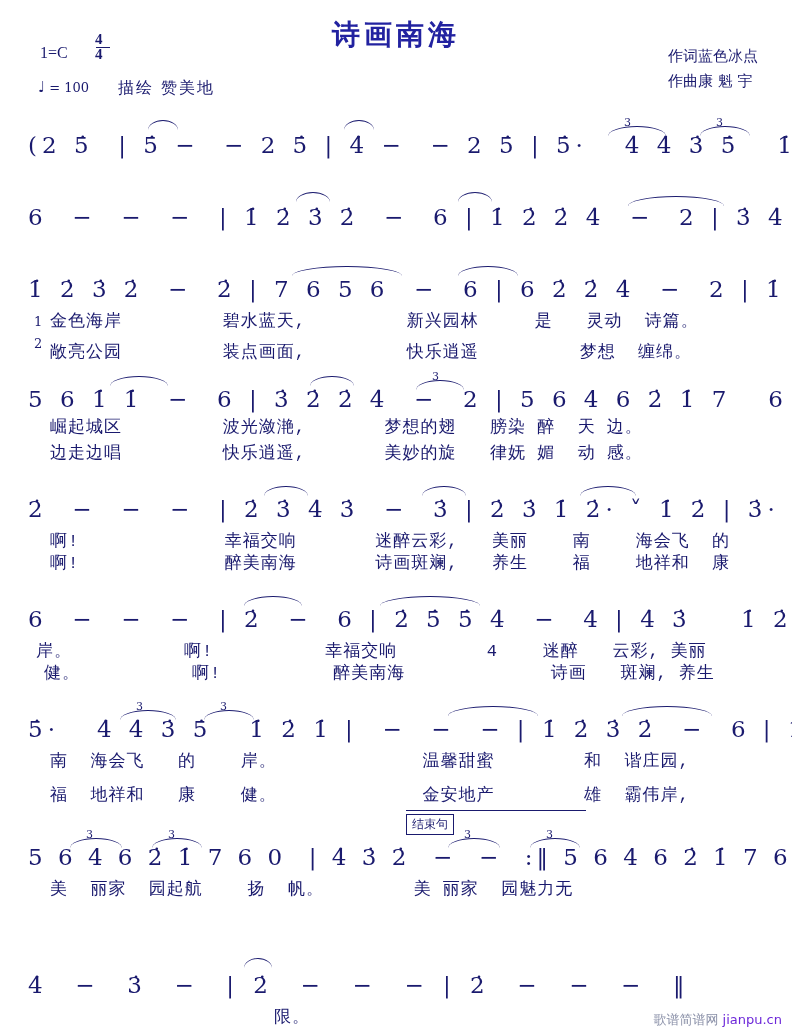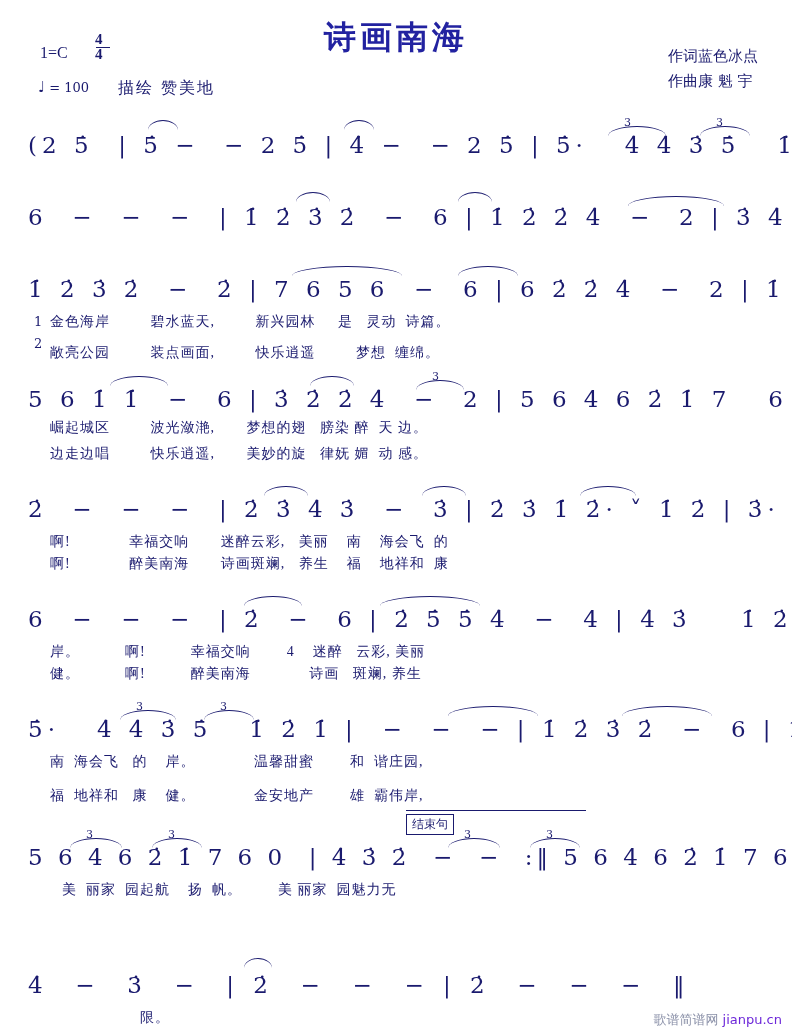--- a/index.html
+++ b/index.html
@@ -20,21 +20,21 @@
     width: 792px;
     height: 1035px;
   }
   
   .title {
     position: absolute;
     top: 16px;
     left: 0;
     width: 792px;
     text-align: center;
-    font-size: 32px;
+    font-size: 28px;
     font-weight: bold;
     letter-spacing: 4px;
     color: #2222a0;
     font-family: "DejaVu Sans", sans-serif;
   }
   .credits {
     position: absolute;
     top: 44px;
     right: 34px;
     text-align: left;
@@ -97,23 +97,23 @@
     top: 0;
     white-space: pre;
     font-size: 23px;
     line-height: 34px;
     font-family: "DejaVu Serif", serif;
   }
   .lyric {
     position: absolute;
     left: 0;
     white-space: pre;
-    font-size: 14px;
+    font-size: 17px;
     line-height: 20px;
-    font-family: Liberation Serif, serif;
+    font-family: Liberation Mono, monospace;
     color: #1a1a6e;
   }
   .lyricnum {
     position: absolute;
     white-space: pre;
     font-size: 13px;
     font-family: "DejaVu Serif", serif;
   }
   
   .slur {
@@ -235,22 +235,22 @@
     <div class="lyric" style="left:22px; top:40px; letter-spacing:1px;">啊!             幸福交响       迷醉云彩,   美丽    南    海会飞  的</div>
     <div class="lyric" style="left:22px; top:62px; letter-spacing:1px;">啊!             醉美南海       诗画斑斓,   养生    福    地祥和  康</div>
   </div>
 
   <div class="system" style="top:602px;">
     <div class="notes">
       <span class="nline" style="letter-spacing:5px;">6  −  −  −  | 2̇  −  6 | 2̇ 5̇ 5̇ 4̇  −  4 | 4̇ 3̇    1̇ 2̇ ˅ 2̇ 5̇ |</span>
       <span class="slur" style="left:216px; top:-6px; width:58px;"></span>
       <span class="slur" style="left:352px; top:-6px; width:100px;"></span>
     </div>
-    <div class="lyric" style="left:22px; top:40px; letter-spacing:1px;">岸。          啊!          幸福交响        4    迷醉   云彩, 美丽</div>
-    <div class="lyric" style="left:22px; top:62px; letter-spacing:1px;">健。          啊!          醉美南海             诗画   斑斓, 养生</div>
+    <div class="lyric" style="left:8px; top:40px; letter-spacing:1px;">岸。          啊!          幸福交响        4    迷醉   云彩, 美丽</div>
+    <div class="lyric" style="left:16px; top:62px; letter-spacing:1px;">健。          啊!          醉美南海             诗画   斑斓, 养生</div>
   </div>
 
   <div class="system" style="top:712px;">
     <div class="notes">
       <span class="nline" style="letter-spacing:5px;">5̇·   4̇ 4̇ 3̇ 5̇   1̇ 2̇ 1̇ |  −  −  − | 1̇ 2̇ 3̇ 2̇  −  6 | 1̇· 2̇ 2̇ 4̇  −</span>
       <span class="triplet" style="left:108px; top:-12px;">3</span>
       <span class="slur" style="left:92px; top:-2px; width:56px;"></span>
       <span class="triplet" style="left:192px; top:-12px;">3</span>
       <span class="slur" style="left:176px; top:-2px; width:50px;"></span>
       <span class="slur" style="left:420px; top:-6px; width:90px;"></span>
@@ -267,21 +267,21 @@
       <span class="nline" style="letter-spacing:4px;">5 6 4 6 2̇ 1̇ 7 6 0  | 4̇ 3̇ 2̇  −  −  :‖ 5 6 4 6 2̇ 1̇ 7 6 2̇ 5̇ | 5  −  −  −  |</span>
       <span class="triplet" style="left:58px; top:-12px;">3</span>
       <span class="slur" style="left:42px; top:-2px; width:52px;"></span>
       <span class="triplet" style="left:140px; top:-12px;">3</span>
       <span class="slur" style="left:124px; top:-2px; width:50px;"></span>
       <span class="triplet" style="left:436px; top:-12px;">3</span>
       <span class="slur" style="left:420px; top:-2px; width:52px;"></span>
       <span class="triplet" style="left:518px; top:-12px;">3</span>
       <span class="slur" style="left:502px; top:-2px; width:50px;"></span>
     </div>
-    <div class="lyric" style="left:34px; top:40px; letter-spacing:1px;">美  丽家  园起航    扬  帆。        美 丽家  园魅力无</div>
+    <div class="lyric" style="left:22px; top:40px; letter-spacing:1px;">美  丽家  园起航    扬  帆。        美 丽家  园魅力无</div>
   </div>
 
   <div class="system" style="top:968px;">
     <div class="notes">
       <span class="nline" style="letter-spacing:6px;">4̇  −  3̇  −  | 2̇  −  −  − | 2̇  −  −  −  ‖</span>
       <span class="slur" style="left:216px; top:-10px; width:28px;"></span>
     </div>
     <div class="lyric" style="left:22px; top:40px; letter-spacing:1px;">                    限。</div>
   </div>
 

